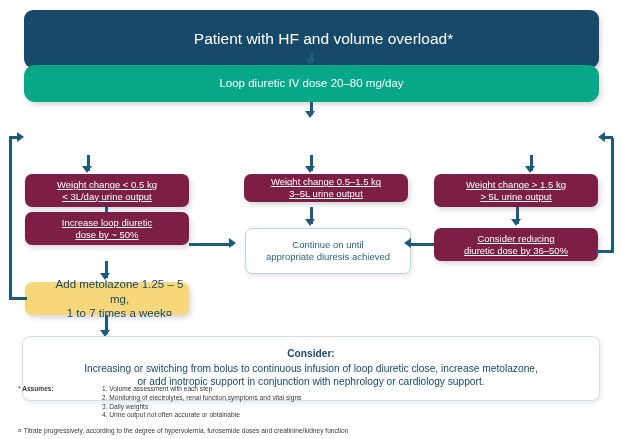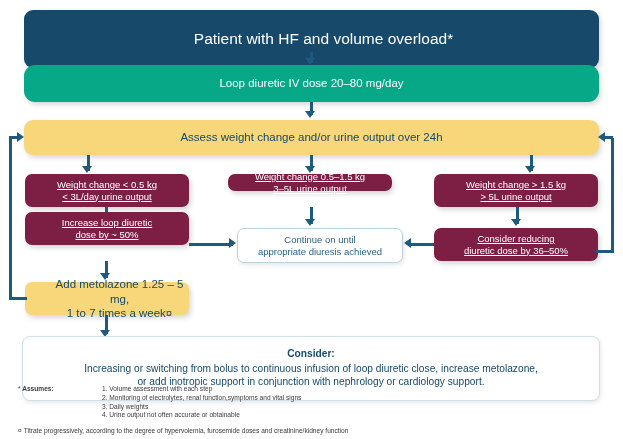--- a/index.html
+++ b/index.html
@@ -155,53 +155,52 @@
   <div class="node header" style="left:24px; top:10px; width:575px; height:58px;padding-left:24px;">Patient with HF and volume overload*</div>
 
   <div class="vline" style="left:310px; top:52px; height:11px;"></div>
   <div class="arrow-down" style="left:305px; top:58px;"></div>
 
   <div class="node green" style="left:24px; top:65px; width:575px; height:37px;">Loop diuretic IV dose 20–80 mg/day</div>
 
   <div class="vline" style="left:310px; top:102px; height:13px;"></div>
   <div class="arrow-down" style="left:305px; top:111px;"></div>
 
-  <div class="node yellow-big" style="left:24px; top:120px; width:575px; height:35px;">Assess weight change and/or urine output over 24h</div>
 
   <div class="vline" style="left:87px; top:155px; height:16px;"></div>
   <div class="arrow-down" style="left:82px; top:166px;"></div>
 
   <div class="vline" style="left:310px; top:155px; height:16px;"></div>
   <div class="arrow-down" style="left:305px; top:166px;"></div>
 
   <div class="vline" style="left:530px; top:155px; height:16px;"></div>
   <div class="arrow-down" style="left:525px; top:166px;"></div>
 
   <div class="node maroon" style="left:25px; top:174px; width:164px; height:33px;">Weight change &lt; 0.5 kg
 &lt; 3L/day urine output</div>
 
-  <div class="node maroon" style="left:228px; top:174px; width:164px; height:17px;">Weight change 0.5–1.5 kg
+  <div class="node maroon" style="left:244px; top:174px; width:164px; height:28px;">Weight change 0.5–1.5 kg
 3–5L urine output</div>
 
   <div class="node maroon" style="left:434px; top:174px; width:164px; height:33px;">Weight change &gt; 1.5 kg
 &gt; 5L urine output</div>
 
   <div class="vline" style="left:105px; top:207px; height:17px;"></div>
   <div class="arrow-down" style="left:100px; top:219px;"></div>
 
   <div class="vline" style="left:310px; top:207px; height:17px;"></div>
   <div class="arrow-down" style="left:305px; top:219px;"></div>
 
   <div class="vline" style="left:516px; top:207px; height:17px;"></div>
   <div class="arrow-down" style="left:511px; top:219px;"></div>
 
   <div class="node maroon" style="left:25px; top:212px; width:164px; height:33px;">Increase loop diuretic
 dose by ~ 50%</div>
 
-  <div class="node white" style="left:237px; top:228px; width:166px; height:35px;">Continue on until
+  <div class="node white" style="left:245px; top:228px; width:166px; height:46px;">Continue on until
 appropriate diuresis achieved</div>
 
   <div class="node maroon" style="left:434px; top:228px; width:164px; height:33px;">Consider reducing
 diuretic dose by 36–50%</div>
 
   <div class="hline" style="left:189px; top:243px; width:44px;"></div>
   <div class="arrow-right" style="left:229px; top:238px;"></div>
 
   <div class="hline" style="left:408px; top:243px; width:26px;"></div>
   <div class="arrow-left" style="left:404px; top:238px;"></div>

